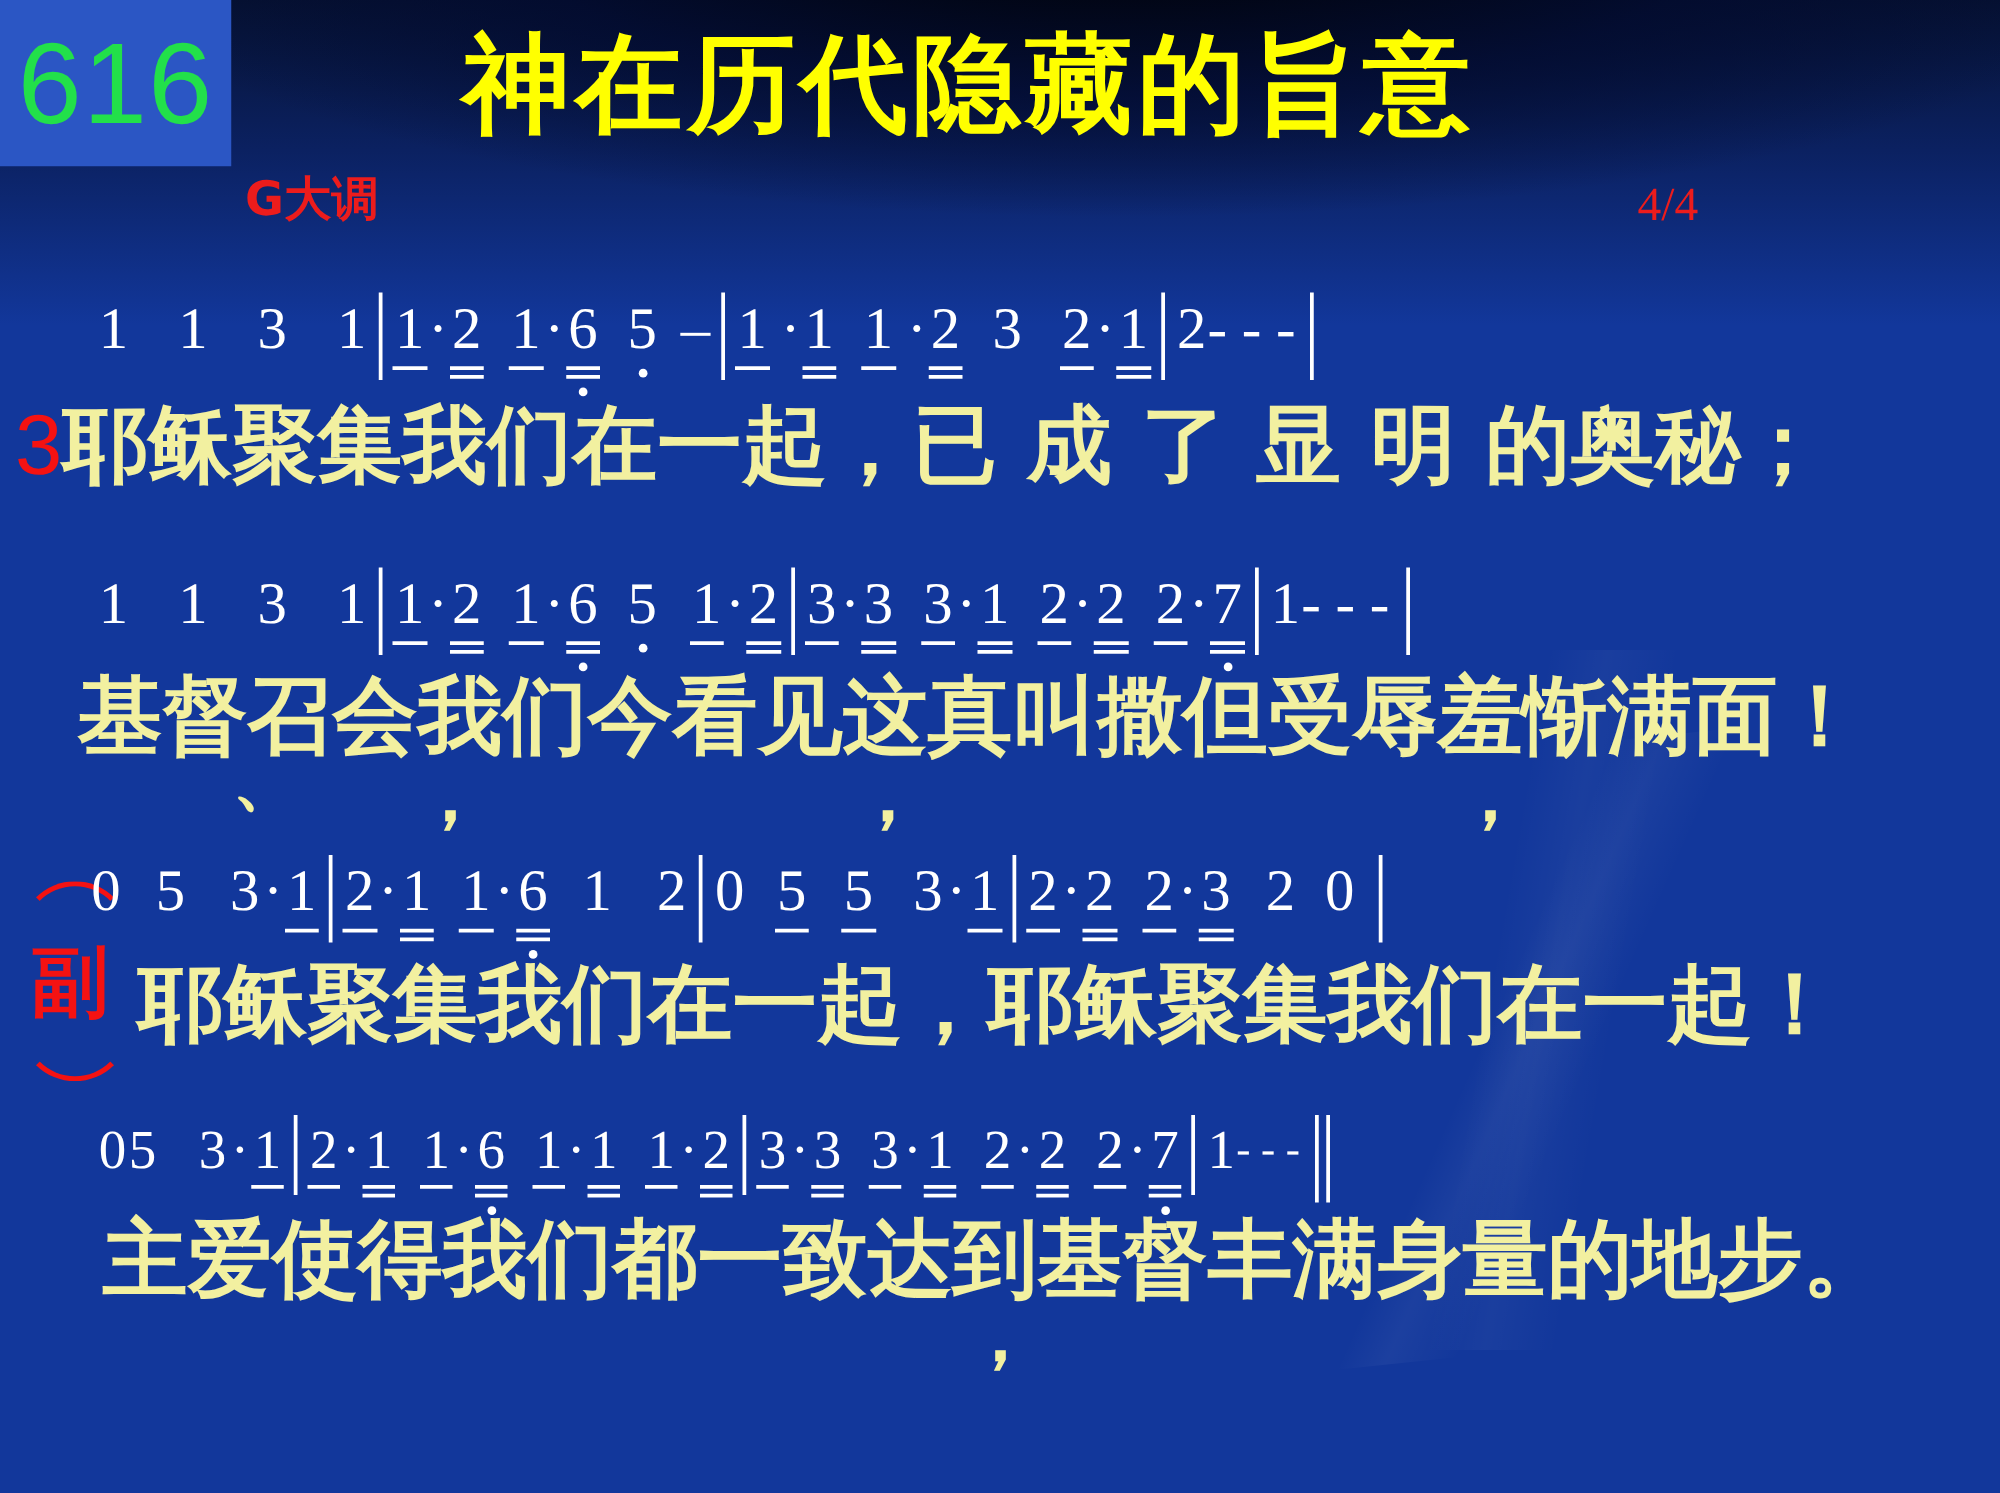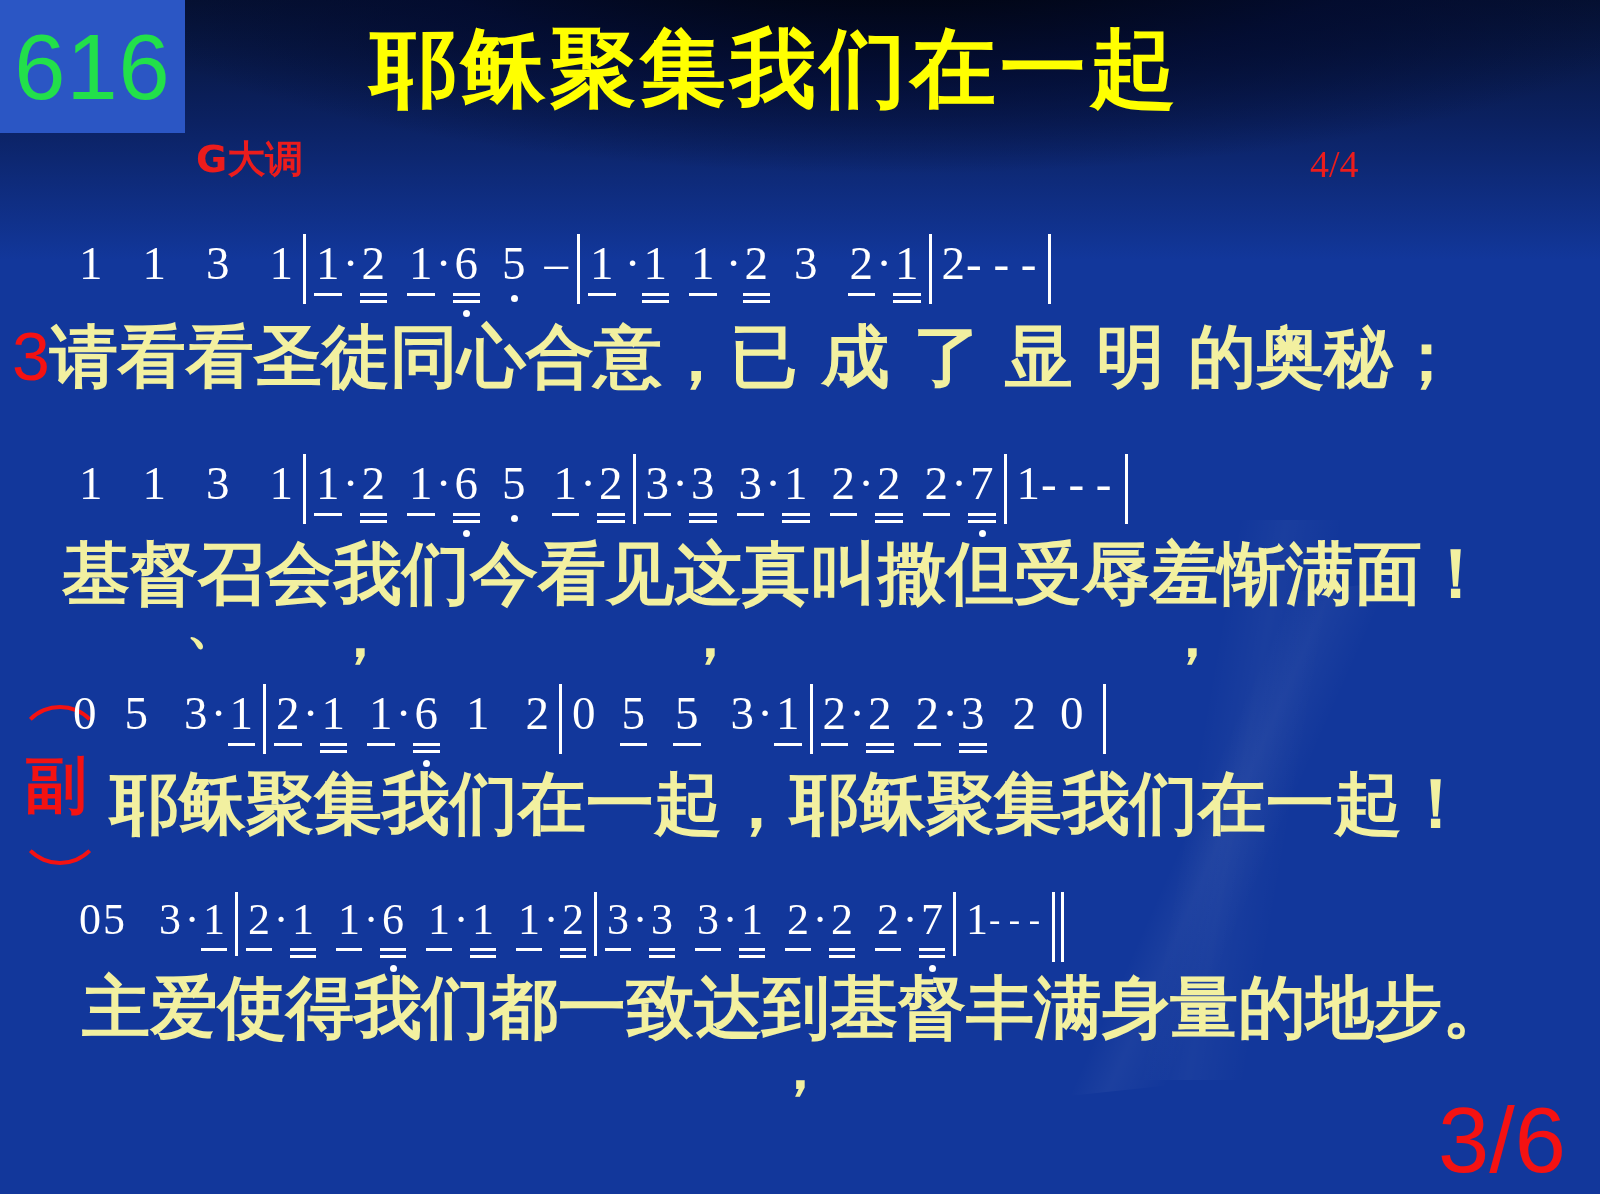--- a/index.html
+++ b/index.html
@@ -130,21 +130,21 @@
 
 <div id="slide">
 
   <div class="swoosh sw1"></div>
   <div class="swoosh sw2"></div>
 
   <div id="numbox">
     <span class="num">616</span>
   </div>
 
-  <div id="title">耶稣聚集我们在一起</div>
+  <div id="title">神在历代隐藏的旨意</div>
 
   <div id="key">G大调</div>
 
   <div id="meter">4/4</div>
 
   <div class="staff" style="left:78px;top:240px;">
     <span class="tok"><span class="g">1</span></span>
       <span class="sp" style="width:38px"></span>
     <span class="tok"><span class="g">1</span></span>
       <span class="sp" style="width:38px"></span>
@@ -179,21 +179,21 @@
     <span class="tok"><span class="g u1">2</span></span>
       <span class="dot">·</span>
       <span class="tok"><span class="g u2">1</span></span>
     <span class="bar"></span>
     <span class="tok"><span class="g">2</span></span>
       <span class="dash">- - -</span>
     <span class="bar" style="margin-left:12px"></span>
   </div>
 
   <div class="lyric" style="left:12px;top:320px;">
-    <span class="verseno">3</span><span>请看看圣徒同心合意，已 成 了 显 明 的奥秘；</span>
+    <span class="verseno">3</span><span>耶稣聚集我们在一起，已 成 了 显 明 的奥秘；</span>
   </div>
 
   <div class="staff" style="left:78px;top:460px;">
     <span class="tok"><span class="g">1</span></span>
       <span class="sp" style="width:38px"></span>
     <span class="tok"><span class="g">1</span></span>
       <span class="sp" style="width:38px"></span>
     <span class="tok"><span class="g">3</span></span>
       <span class="sp" style="width:38px"></span>
     <span class="tok"><span class="g">1</span></span>
@@ -339,15 +339,14 @@
     <span class="tok"><span class="g">1</span></span>
       <span class="dash" style="font-size:34px">- - -</span>
     <span class="dbar" style="height:64px;margin-left:12px"></span>
   </div>
 
   <div class="lyric wide" style="left:82px;top:972px;">
     <span>主爱使得我们都一致达到基督丰满身量的地步。</span>
   </div>
   <div class="comma-low" style="left:770px;top:1028px;">，</div>
 
-  <div id="pageno">3/6</div>
 
 </div>
 
 </body></html>

